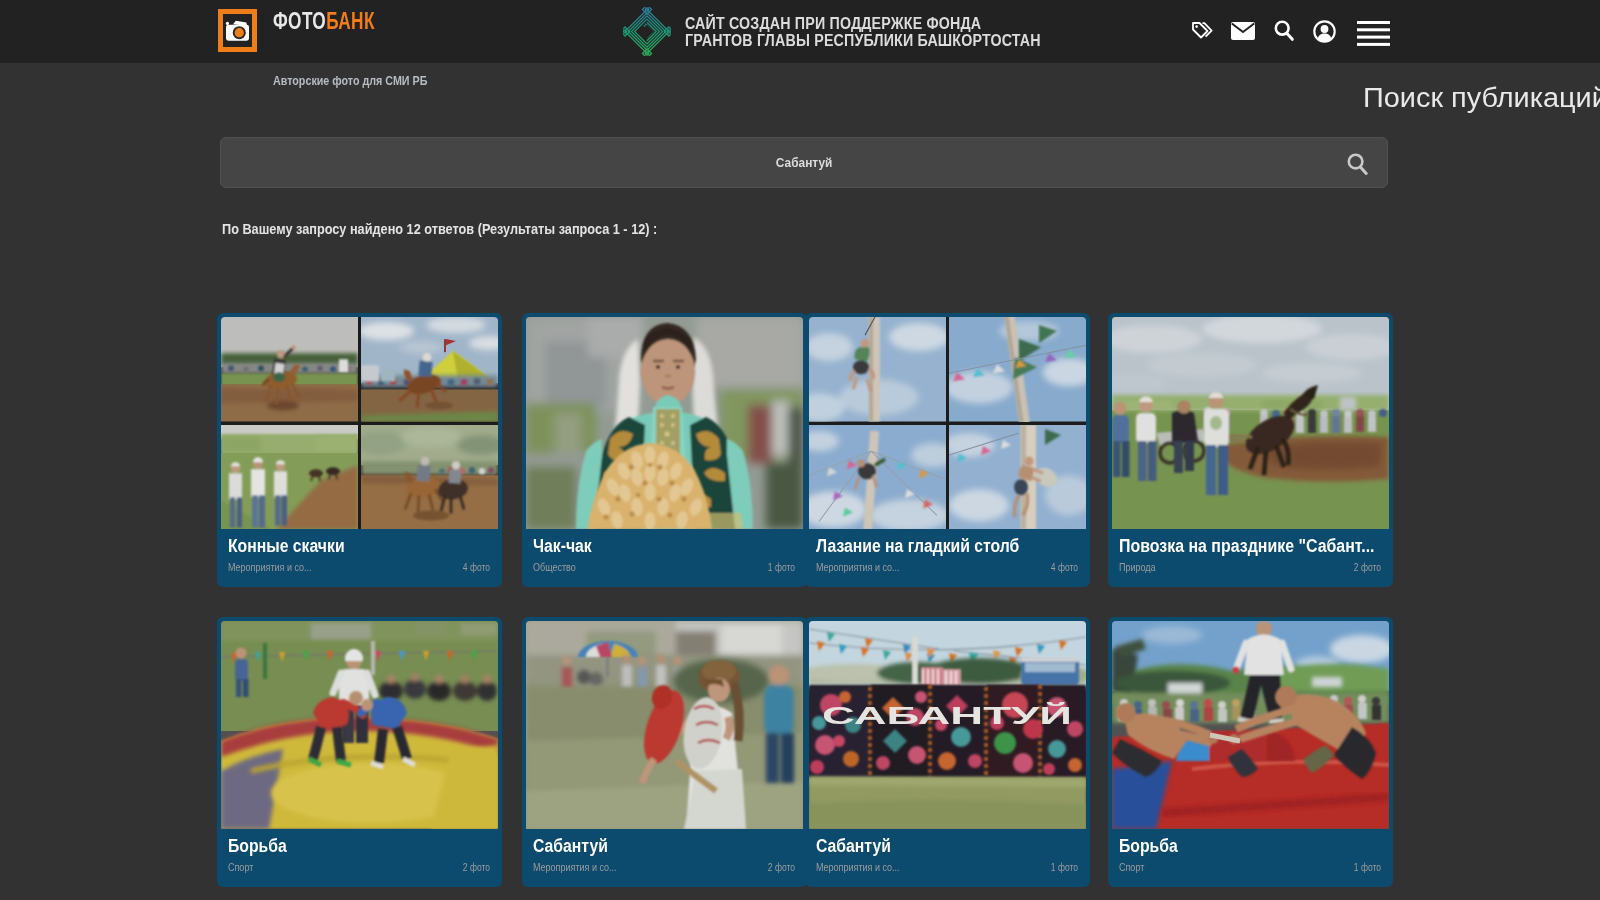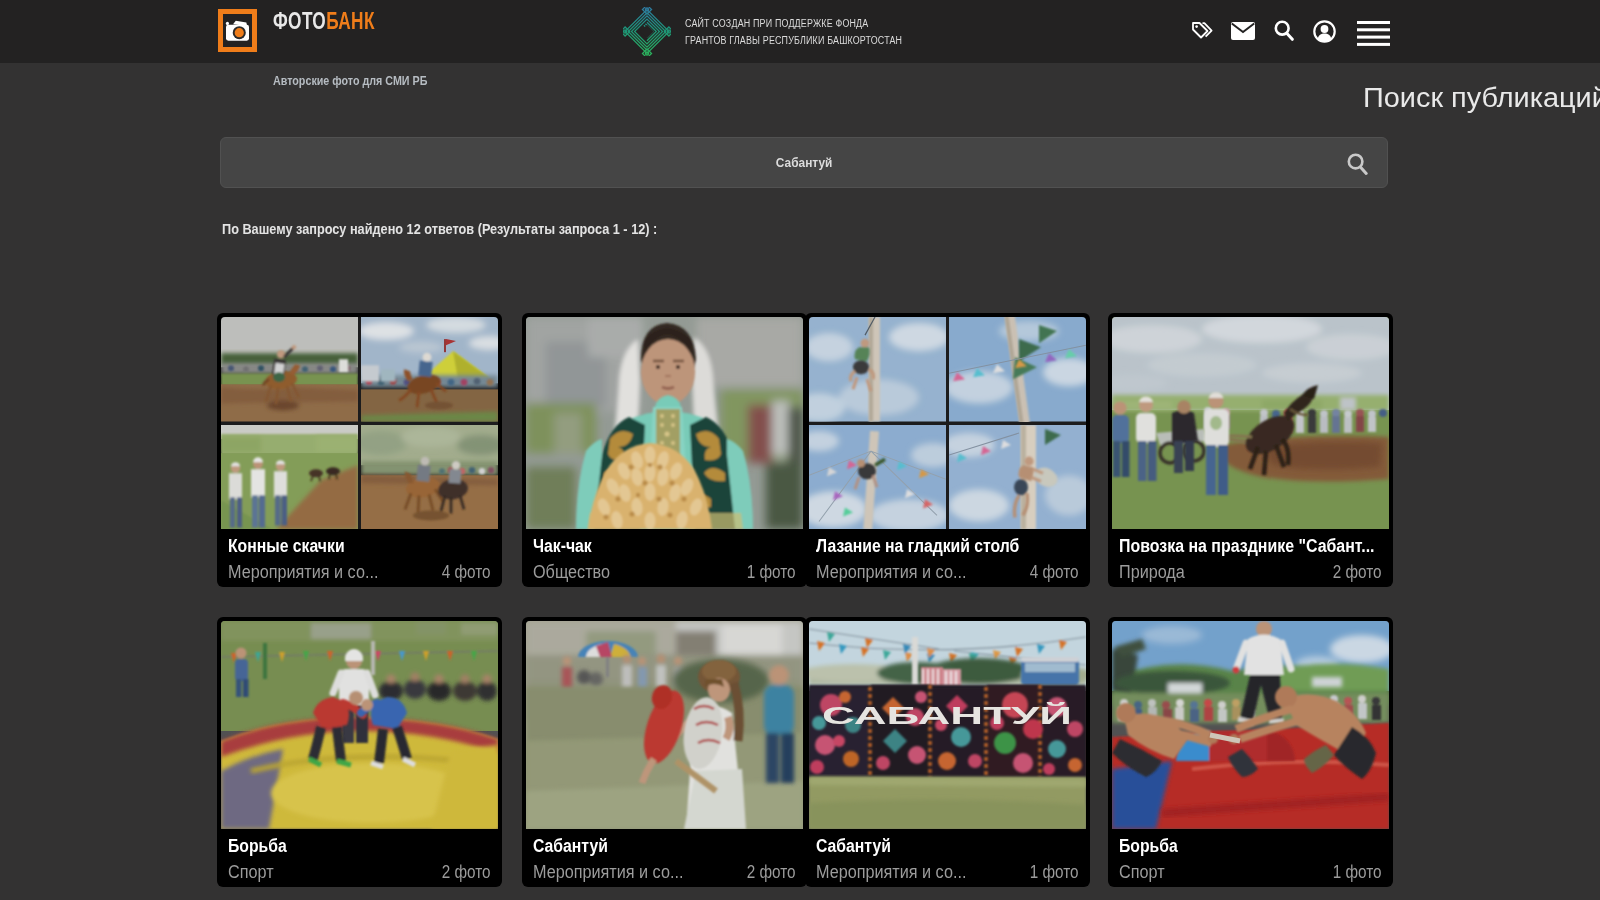--- a/index.html
+++ b/index.html
@@ -10,48 +10,48 @@
 
   
   .hdr { position:absolute; left:0; top:0; width:1600px; height:63px; background:#232222; }
   .hcontent { position:absolute; left:215px; top:0; width:1176px; height:63px; }
   .logo-sq { position:absolute; left:3px; top:9px; width:39px; height:43px; border:5.5px solid #ef7d1a; background:#232222; }
   .logo-cam { position:absolute; left:10px; top:19px; }
   .lt { position:absolute; left:58px; top:8px; font-size:23px; font-weight:bold; color:#e8e8e8; letter-spacing:0.5px;}
   .lt b { color:#ef7d1a; font-weight:bold; }
   .ls { position:absolute; left:58px; top:34px; font-size:13px; font-weight:bold; color:#b6bcc2;margin-top:39px; }
   .grant-logo { position:absolute; left:408px; top:7px; }
-  .grant-t { position:absolute; left:470px; top:15px; font-size:10px; font-weight:normal; color:#dcdcdc; line-height:17px; letter-spacing:0.2px;}
+  .grant-t { position:absolute; left:470px; top:15px; font-size:16px; font-weight:bold; color:#dcdcdc; line-height:17px; letter-spacing:0.2px;}
   .hicons { position:absolute; top:0; left:0; width:1176px; height:63px; }
   .hicons svg { position:absolute; }
 
   
   .h1 { position:absolute; top:83px; left:0; width:1600px; text-align:right; font-size:27px; color:#e9e9e9; }
   .sbox { position:absolute; left:220px; top:137px; width:1168px; height:51px; background:#454545; border:1px solid #515151; border-radius:6px; }
   .sbox .q { position:absolute; left:0; top:0; width:100%; height:100%; display:flex; align-items:center; justify-content:center; font-size:13.5px; font-weight:bold; color:#dcdcdc; }
   .sbox .q span { display:inline-block; transform:scaleX(0.88); }
   .sbox svg.mag { position:absolute; right:19px; top:15px; }
   .res { position:absolute; left:222px; top:220px; font-size:15.5px; font-weight:bold; color:#e3e3e3; }
 
   
   .grid { position:absolute; left:217px; top:313px; width:1176px; }
-  .card { position:absolute; width:285px; background:#000000; border-radius:6px; padding:4px; }
+  .card { position:absolute; width:285px; background:#0c4a6e; border-radius:6px; padding:4px; }
   .r1 { top:0; height:274px; }
   .r2 { top:304px; height:270px; }
   .c1 { left:0; } .c2 { left:305px; } .c3 { left:588px; } .c4 { left:891px; }
   .ph { position:relative; width:277px; border-radius:4px 4px 0 0; overflow:hidden; background:#555; }
   .ph::after { content:""; position:absolute; left:0; top:0; right:0; bottom:0; background:rgba(25,25,30,0.05); }
   .r1 .ph { height:212px; }
   .r2 .ph { height:208px; }
   .quad { display:grid; grid-template-columns:137px 137px; grid-template-rows:1fr 1fr; gap:3px; height:100%; background:#1d1d1d; }
   .quad svg { display:block; width:137px; height:100%; }
   .ph > svg.one { display:block; width:277px; height:100%; }
   .cap { padding:7px 8px 0 7px; }
   .cap .t { font-size:17.5px; line-height:20px; font-weight:bold; color:#ffffff; white-space:nowrap; overflow:hidden; }
-  .cap .m { display:flex; justify-content:space-between; margin-top:6px; font-size:18px; color:#9c9c9c; }
+  .cap .m { display:flex; justify-content:space-between; margin-top:6px; font-size:10px; color:#9c9c9c; }
   .cx { display:inline-block; transform:scaleX(0.9); transform-origin:0 50%; white-space:nowrap; }
   .cxr { display:inline-block; transform:scaleX(0.85); transform-origin:100% 50%; white-space:nowrap; }
   .cxc { display:inline-block; transform:scaleX(0.84); transform-origin:50% 50%; white-space:nowrap; }
 </style>
 </head>
 <body>
 <div class="wrap">
 
   <svg width="0" height="0" style="position:absolute">
     <defs>

